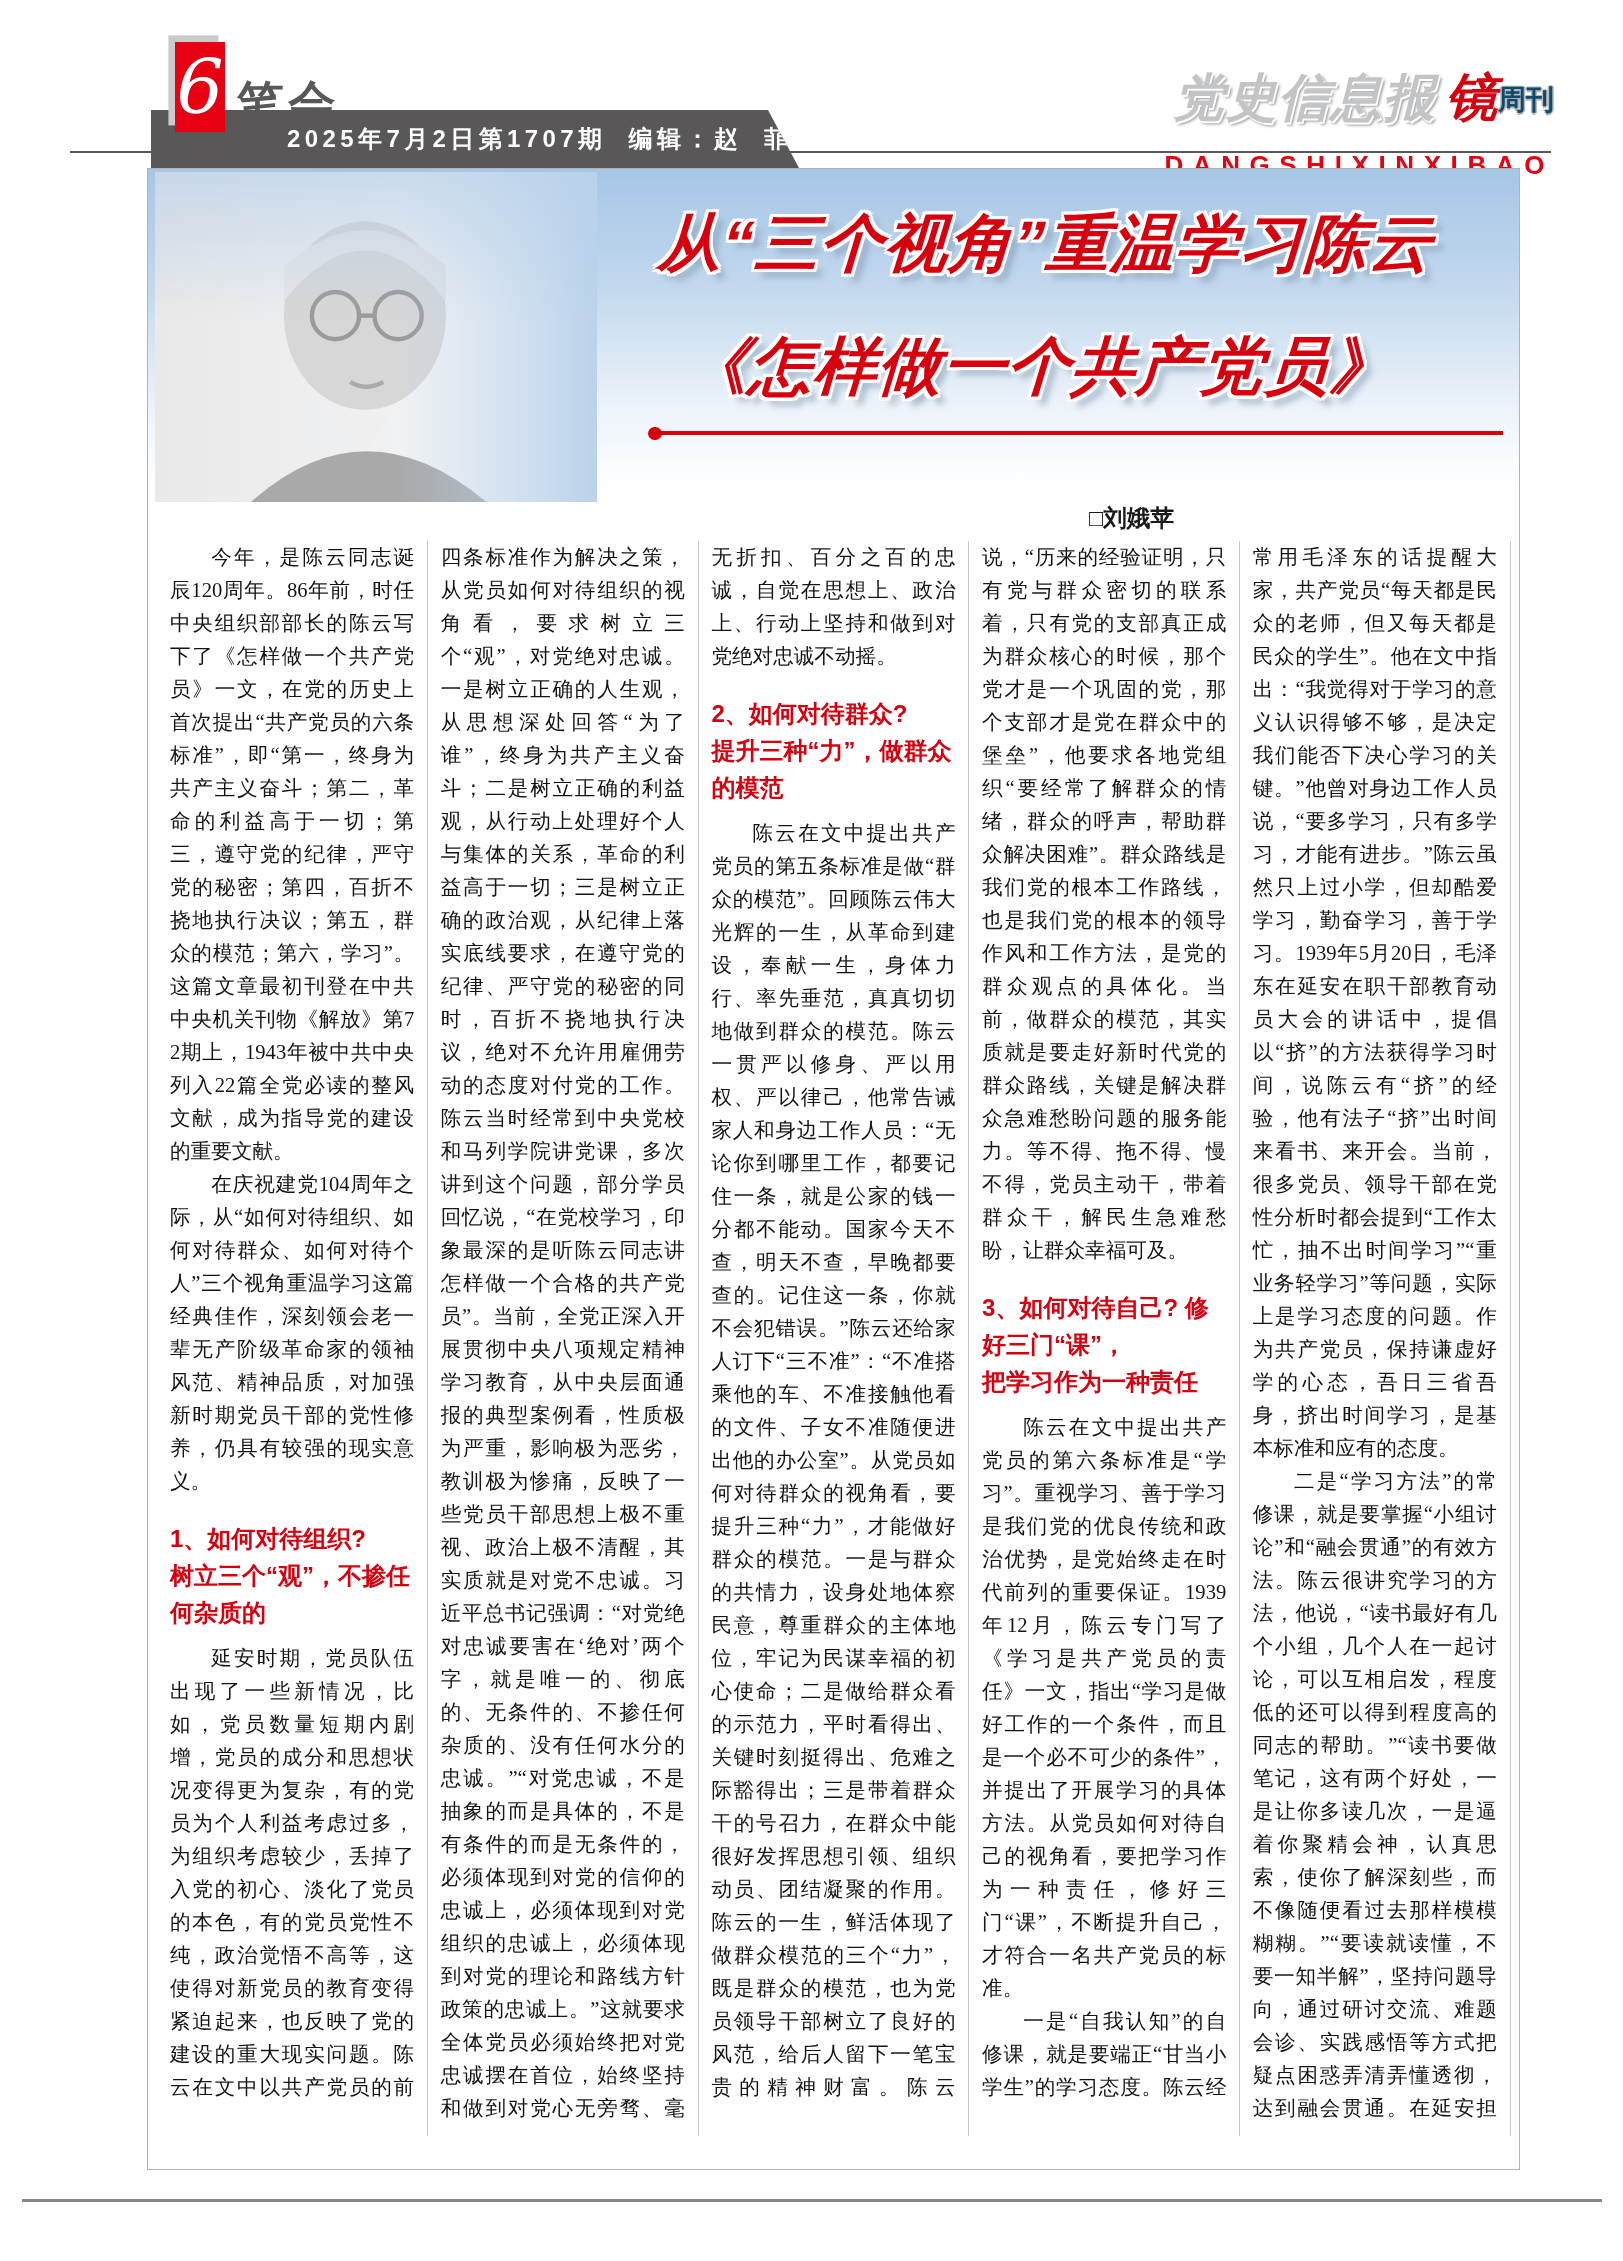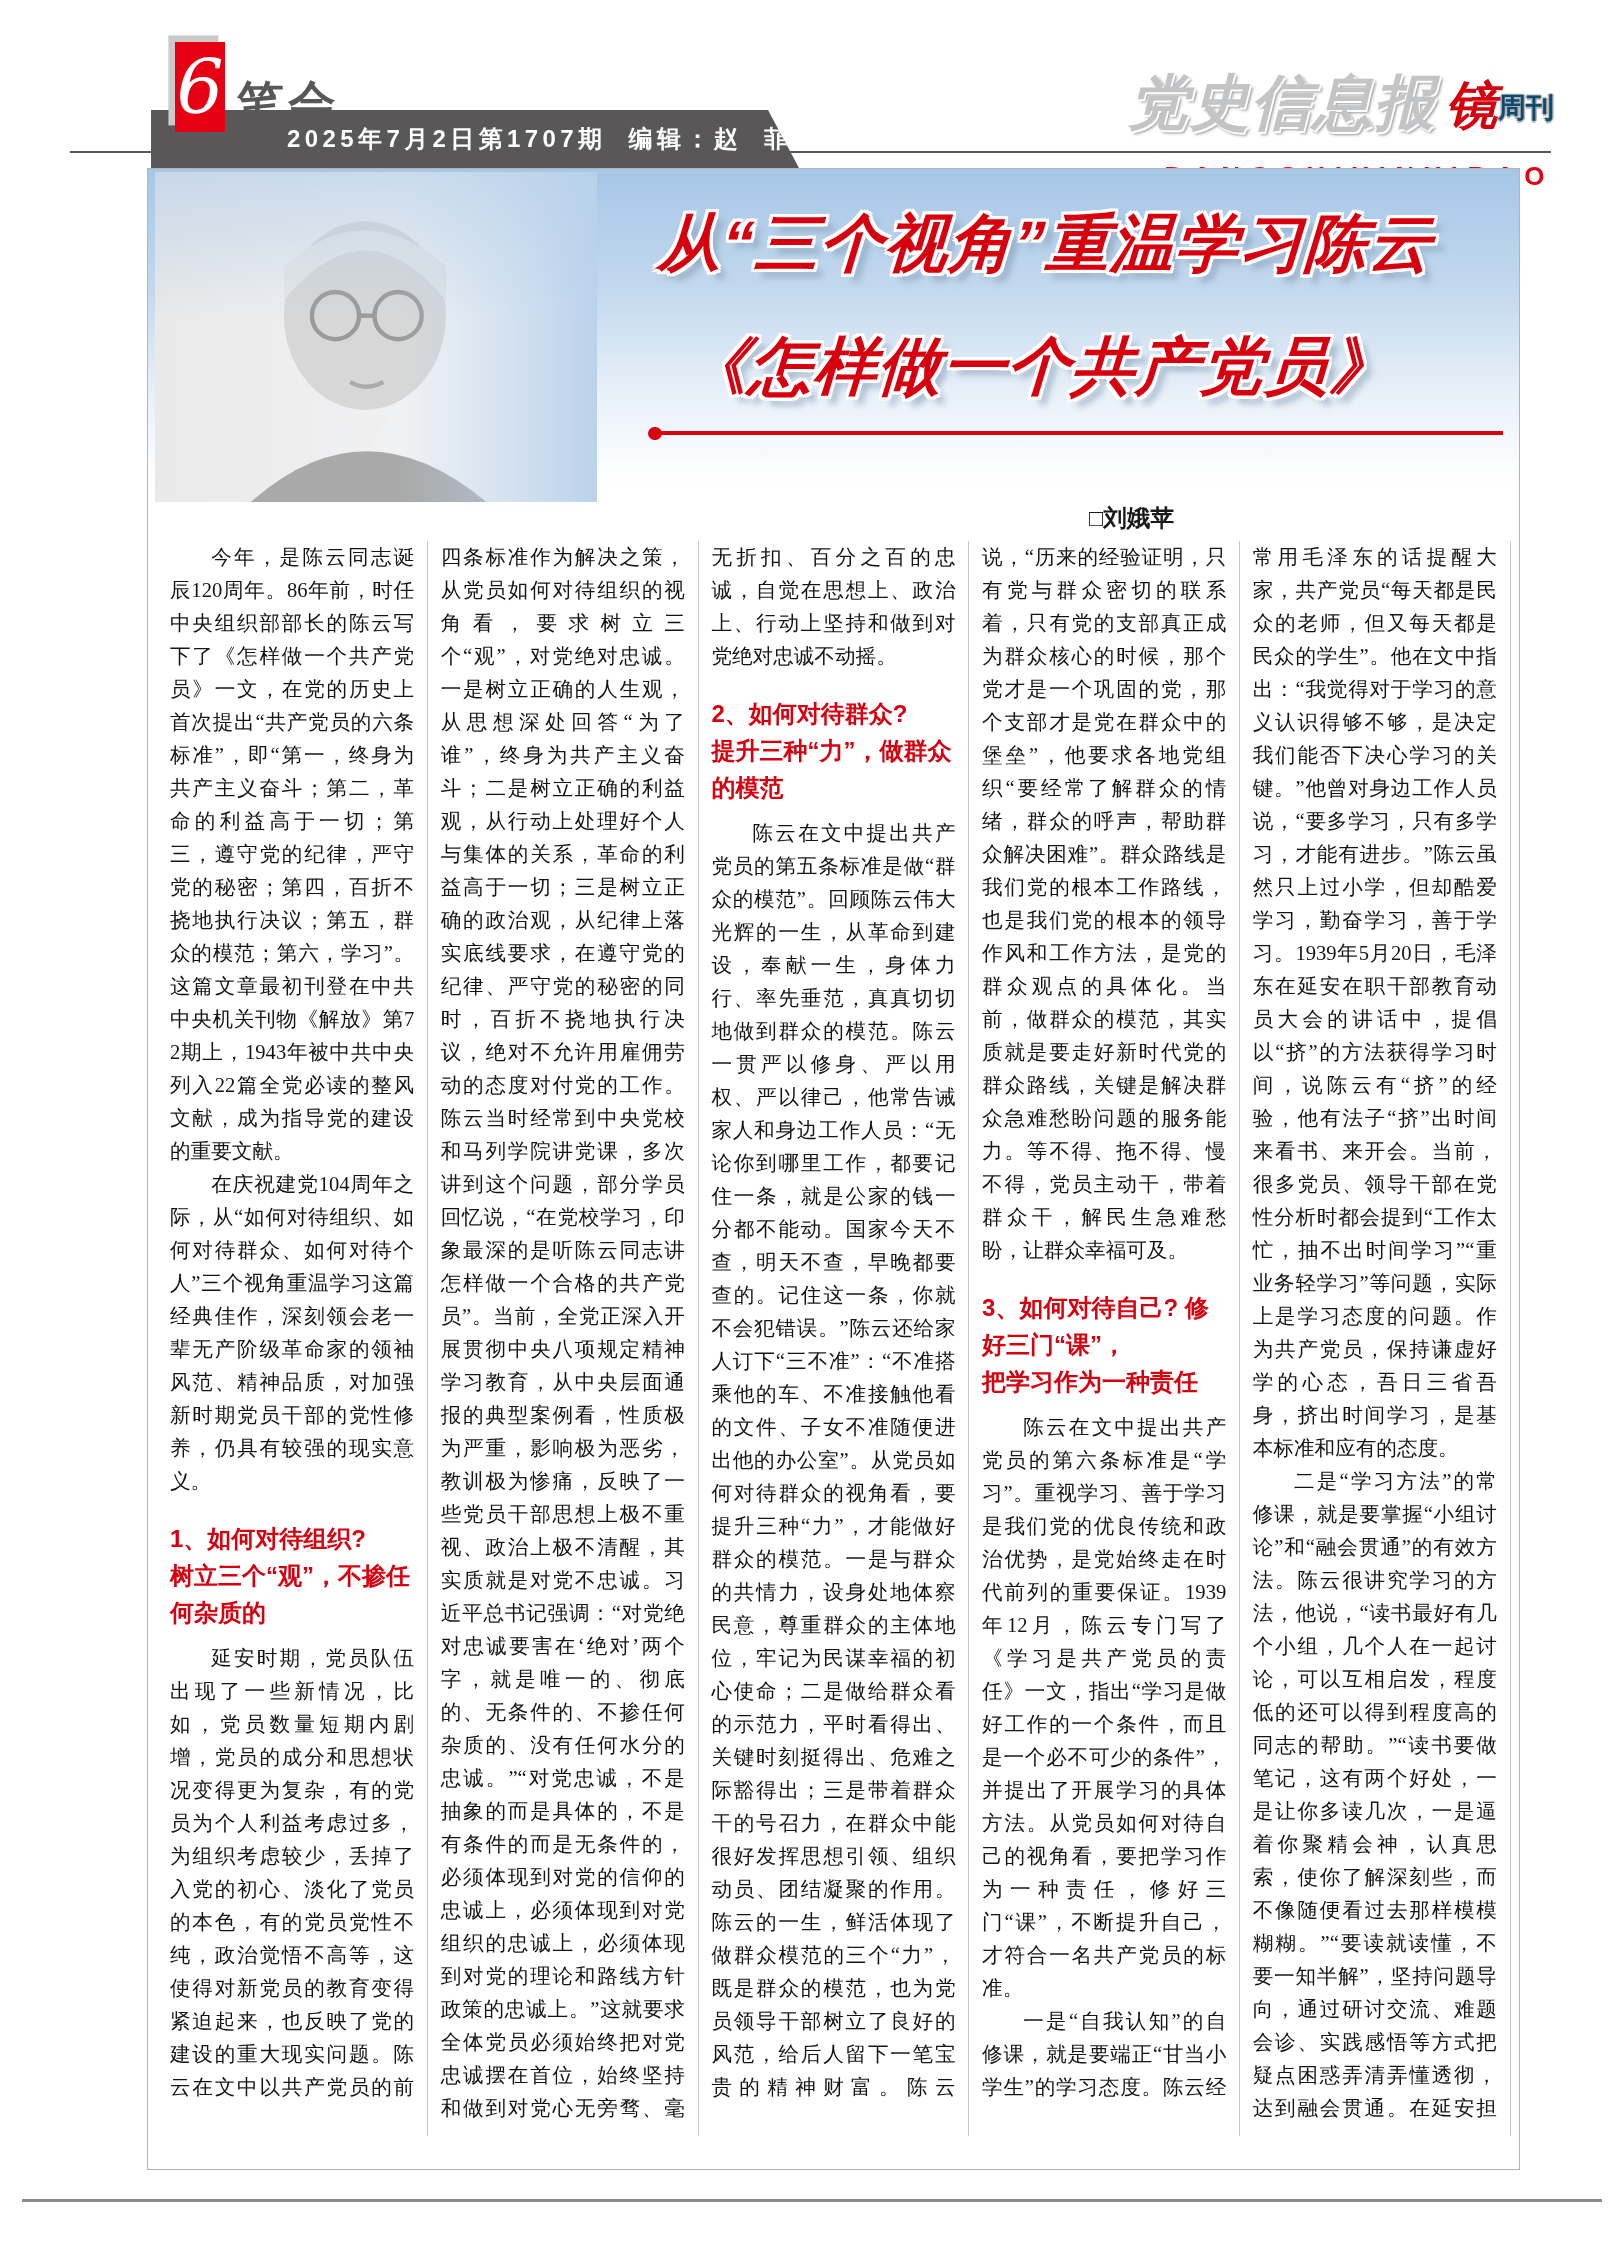--- a/index.html
+++ b/index.html
@@ -14,21 +14,21 @@
   .topbar-rule{position:absolute;left:70px;top:151px;width:1481px;height:1.5px;background:#595757;}
   .page-badge{position:absolute;left:175px;top:42px;width:50px;height:90px;background:#e60012;
               box-shadow:-6.6px -6.6px 0 #c9caca;display:flex;align-items:center;justify-content:center;z-index:2;}
   .page-badge span{color:#ffffff;font-size:74px;font-style:italic;line-height:1;
                    font-family:"DejaVu Serif",serif;}
   .section-title{position:absolute;left:237px;top:50px;color:#595757;
                  font-family:"Liberation Sans",sans-serif;font-weight:bold;font-size:47px;
                  letter-spacing:4.4px;z-index:2;margin-top:22px;}
   .masthead{position:absolute;left:1053px;top:63px;width:501px;text-align:right;}
   .masthead-main{white-space:nowrap;}
-  .masthead-title{font-size:60px;font-style:italic;font-weight:bold;color:#c3c4c6;
+  .masthead-title{font-size:51px;font-style:italic;font-weight:bold;color:#c3c4c6;
                   font-family:Liberation Mono, monospace;letter-spacing:1.5px;
                   text-shadow:1.5px 1.5px 0 #ffffff,2.9px 2.9px 2.9px #96979a;}
   .masthead-script{font-size:52px;font-style:italic;font-weight:bold;color:#d7000f;
                    font-family:"Liberation Serif",serif;margin-left:10.3px;}
   .masthead-weekly{font-size:28px;font-weight:bold;color:#0c4a6e;vertical-align:5.9px;
                    font-family:"Liberation Sans",sans-serif;
                    text-shadow:-1.5px 0 #b5b6b8,1.5px 0 #b5b6b8,0 -1.5px #b5b6b8,0 1.5px #b5b6b8;}
   .masthead-pinyin{margin-top:17px;color:#e60012;font-weight:bold;font-size:26px;
                    letter-spacing:9.6px;font-family:"Liberation Sans",sans-serif;}
   

